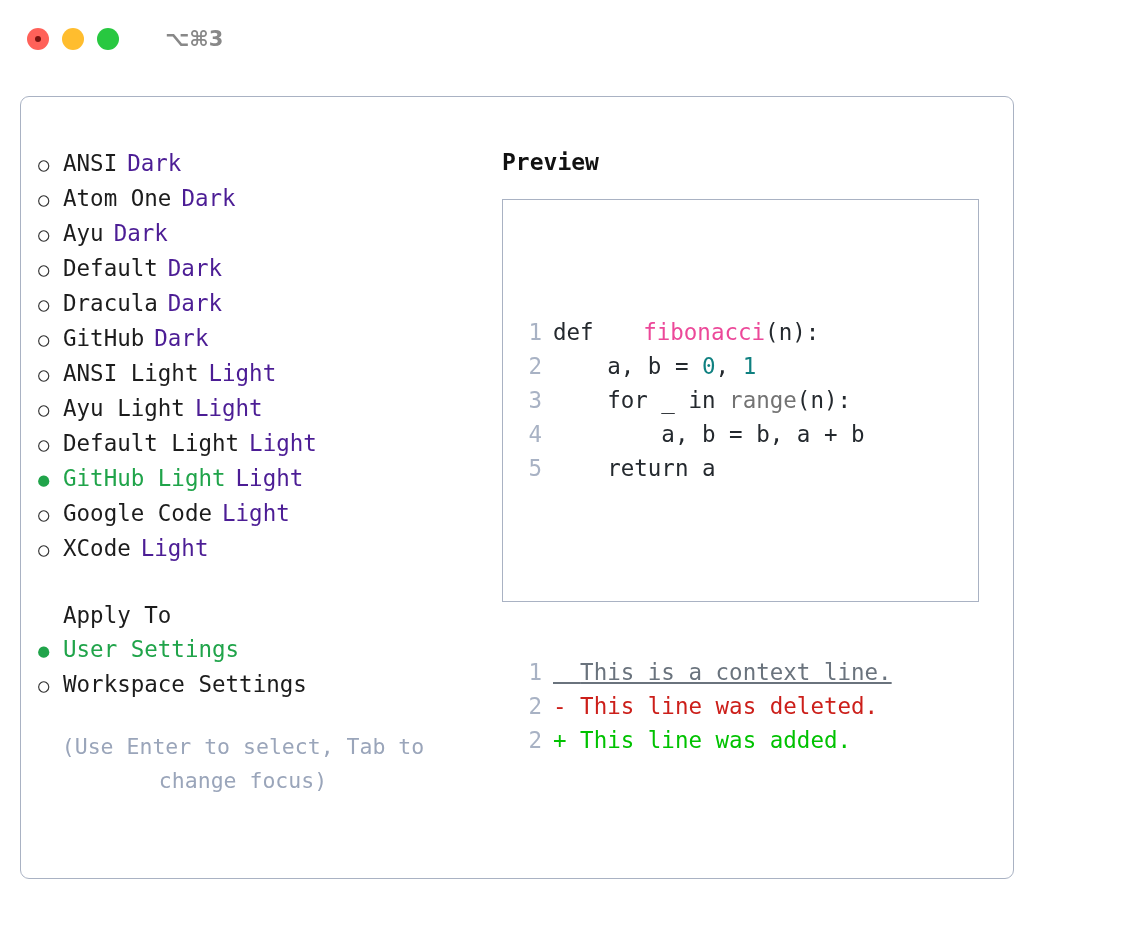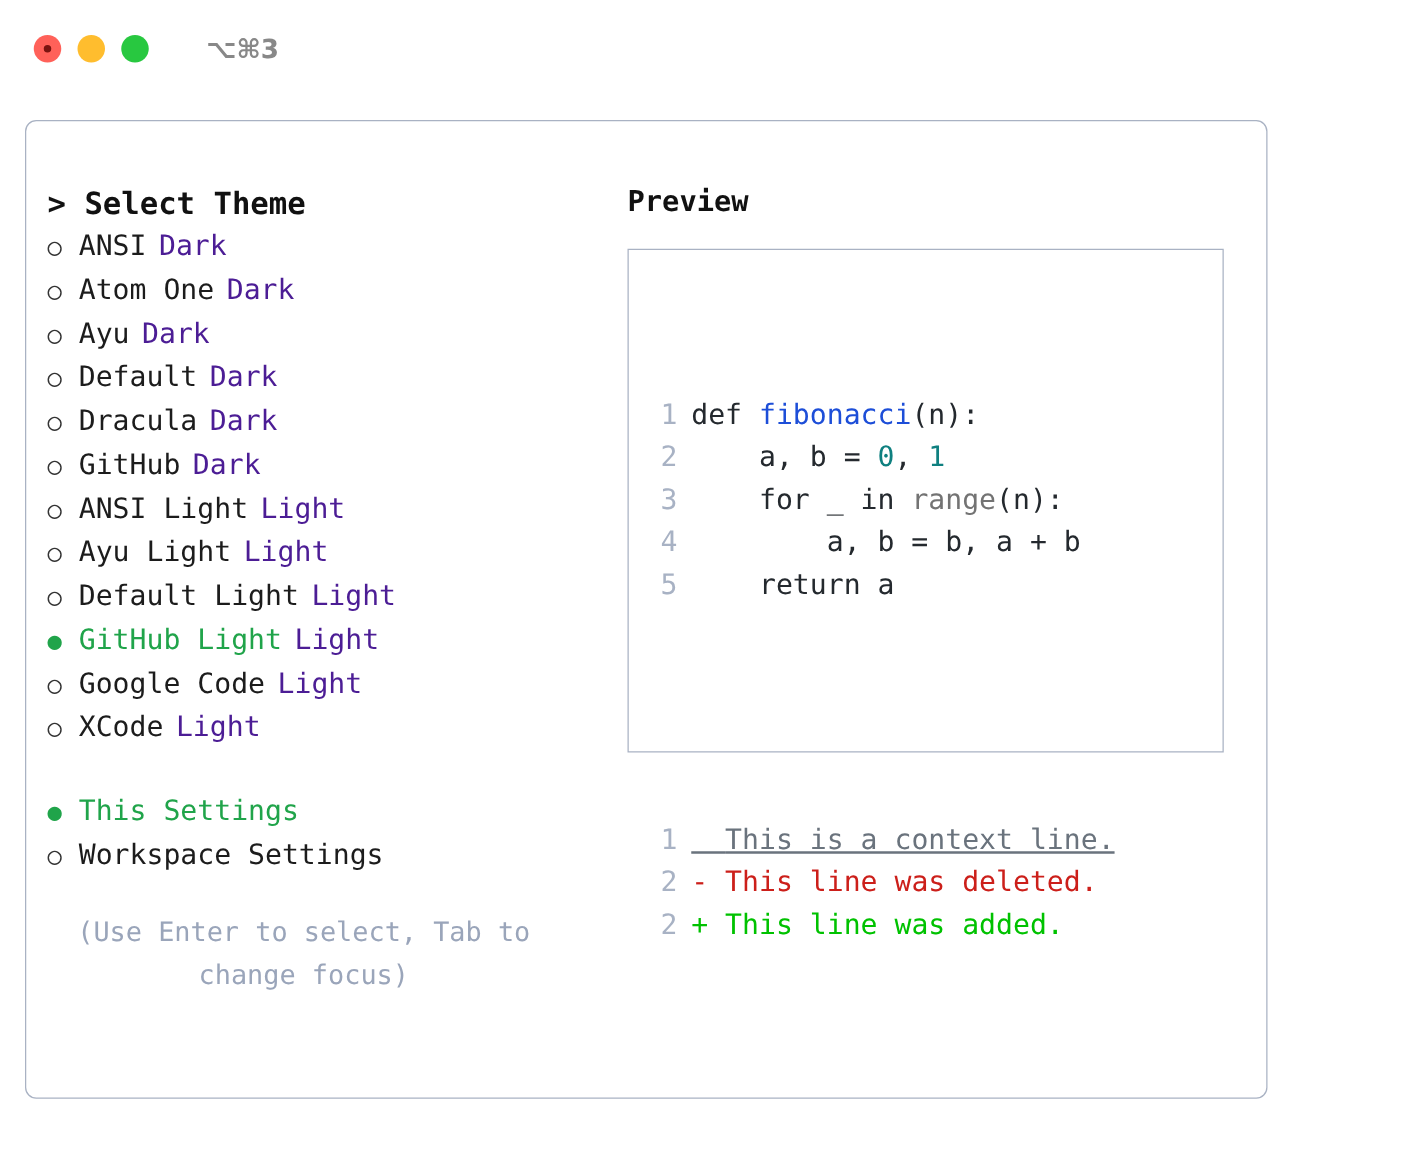--- a/index.html
+++ b/index.html
@@ -194,21 +194,21 @@
     white-space: pre;
   }
   .ln {
     color: #a8b2c4;
     width: 24px;
     flex: 0 0 24px;
     text-align: right;
     margin-right: 11px;
   }
   .tok-plain  { color: #24292e; }
-  .tok-fn     { color: #1d4ed8; }
+  .tok-fn     { color: #ec4899; margin-left: 36px; }
   .tok-num    { color: #0f8080; }
   .tok-call   { color: #737373; }
   .tok-ctx    { color: #6a737d; text-decoration: underline; }
   .tok-del    { color: #cc1f1a; }
   .tok-add    { color: #00c200; }
 
   .blank-line { height: 34px; }
 </style>
 </head>
 <body>
@@ -221,40 +221,40 @@
       <span class="light light-min"></span>
       <span class="light light-max"></span>
     </div>
     <div class="shortcut">⌥⌘3</div>
   </div>
 
   <div class="panel">
     <div class="panel-inner">
 
       <div class="left-col">
-        <div class="section-head">&gt; Select Theme</div>
         <div id="theme-list">
             <div class="opt-row"><span class="bullet">○</span><span class="opt-name">ANSI</span><span class="opt-tag">Dark</span></div>
             <div class="opt-row"><span class="bullet">○</span><span class="opt-name">Atom One</span><span class="opt-tag">Dark</span></div>
             <div class="opt-row"><span class="bullet">○</span><span class="opt-name">Ayu</span><span class="opt-tag">Dark</span></div>
             <div class="opt-row"><span class="bullet">○</span><span class="opt-name">Default</span><span class="opt-tag">Dark</span></div>
             <div class="opt-row"><span class="bullet">○</span><span class="opt-name">Dracula</span><span class="opt-tag">Dark</span></div>
             <div class="opt-row"><span class="bullet">○</span><span class="opt-name">GitHub</span><span class="opt-tag">Dark</span></div>
             <div class="opt-row"><span class="bullet">○</span><span class="opt-name">ANSI Light</span><span class="opt-tag">Light</span></div>
             <div class="opt-row"><span class="bullet">○</span><span class="opt-name">Ayu Light</span><span class="opt-tag">Light</span></div>
             <div class="opt-row"><span class="bullet">○</span><span class="opt-name">Default Light</span><span class="opt-tag">Light</span></div>
             <div class="opt-row selected"><span class="bullet on">●</span><span class="opt-name">GitHub Light</span><span class="opt-tag">Light</span></div>
             <div class="opt-row"><span class="bullet">○</span><span class="opt-name">Google Code</span><span class="opt-tag">Light</span></div>
             <div class="opt-row"><span class="bullet">○</span><span class="opt-name">XCode</span><span class="opt-tag">Light</span></div>
           </div>
 
         <div class="spacer-lg"></div>
 
+        <div class="apply-head">Apply To</div>
         <div id="apply-list">
-            <div class="opt-row selected"><span class="bullet on">●</span><span class="opt-name">This Settings</span></div>
+            <div class="opt-row selected"><span class="bullet on">●</span><span class="opt-name">User Settings</span></div>
             <div class="opt-row"><span class="bullet">○</span><span class="opt-name">Workspace Settings</span></div>
           </div>
 
         <div class="hint">(Use Enter to select, Tab to change focus)</div>
       </div>
 
       <div class="right-col">
         <div class="preview-title">Preview</div>
         <div class="preview-box">
           <div class="code">

